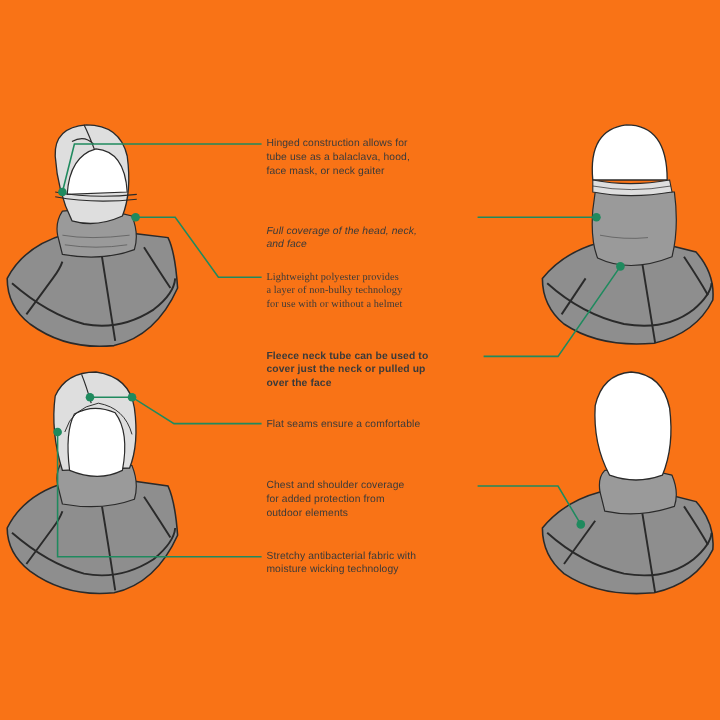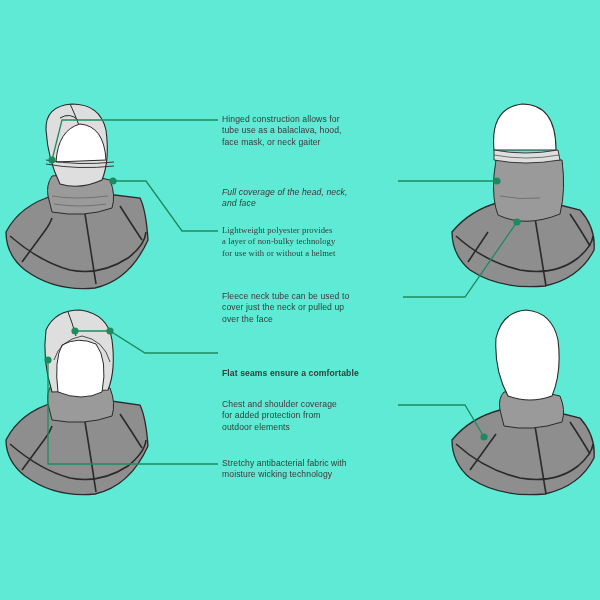--- a/index.html
+++ b/index.html
@@ -1,16 +1,16 @@
 <!DOCTYPE html>
 <html><head>
 <meta charset="utf-8">
 <style>
   html, body { margin: 0; padding: 0; background: #ffffff; }
-  #canvas { position: relative; width: 600px; height: 600px; overflow: hidden; background: #5eead4; font-family: "Liberation Sans", sans-serif; }
+  #canvas { position: relative; width: 600px; height: 600px; overflow: hidden; background: #f97316; font-family: "Liberation Sans", sans-serif; }
   .figure { position: absolute; left: 0; top: 0; }
   .callout-text { position: absolute; font-size: 8.6px; line-height: 11.4px; color: #3a3a3a; letter-spacing: 0.1px; }
   .callout-text span { display: block; white-space: nowrap; }
   svg.overlay { position: absolute; left: 0; top: 0; pointer-events: none; }
 </style>
 </head>
 <body>
 
 <div id="canvas">
 
@@ -109,26 +109,26 @@
   </div>
   <div class="callout-text" style="left:222px; top:187px;font-style:italic;">
     <span>Full coverage of the head, neck,</span>
     <span>and face</span>
   </div>
   <div class="callout-text" style="left:222px; top:225px;font-family:Liberation Serif, serif;">
     <span>Lightweight polyester provides</span>
     <span>a layer of non-bulky technology</span>
     <span>for use with or without a helmet</span>
   </div>
-  <div class="callout-text" style="left:222px; top:291px;">
+  <div class="callout-text" style="left:222px; top:291px;font-weight:bold;">
     <span>Fleece neck tube can be used to</span>
     <span>cover just the neck or pulled up</span>
     <span>over the face</span>
   </div>
-  <div class="callout-text" style="left:222px; top:368px;font-weight:bold;">
+  <div class="callout-text" style="left:222px; top:348px;">
     <span>Flat seams ensure a comfortable</span>
   </div>
   <div class="callout-text" style="left:222px; top:458px;">
     <span>Stretchy antibacterial fabric with</span>
     <span>moisture wicking technology</span>
   </div>
   <div class="callout-text" style="left:222px; top:399px;">
     <span>Chest and shoulder coverage</span>
     <span>for added protection from</span>
     <span>outdoor elements</span>

